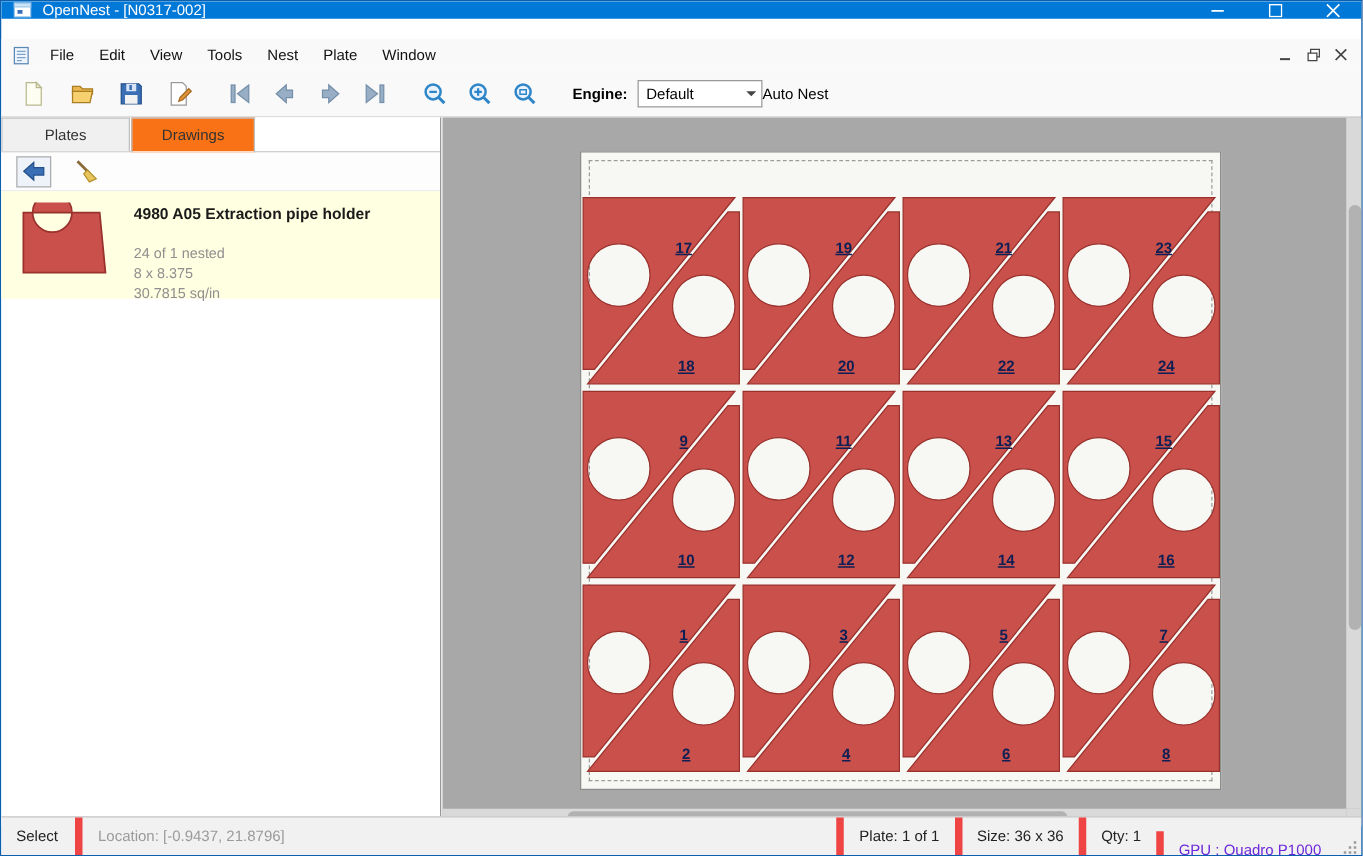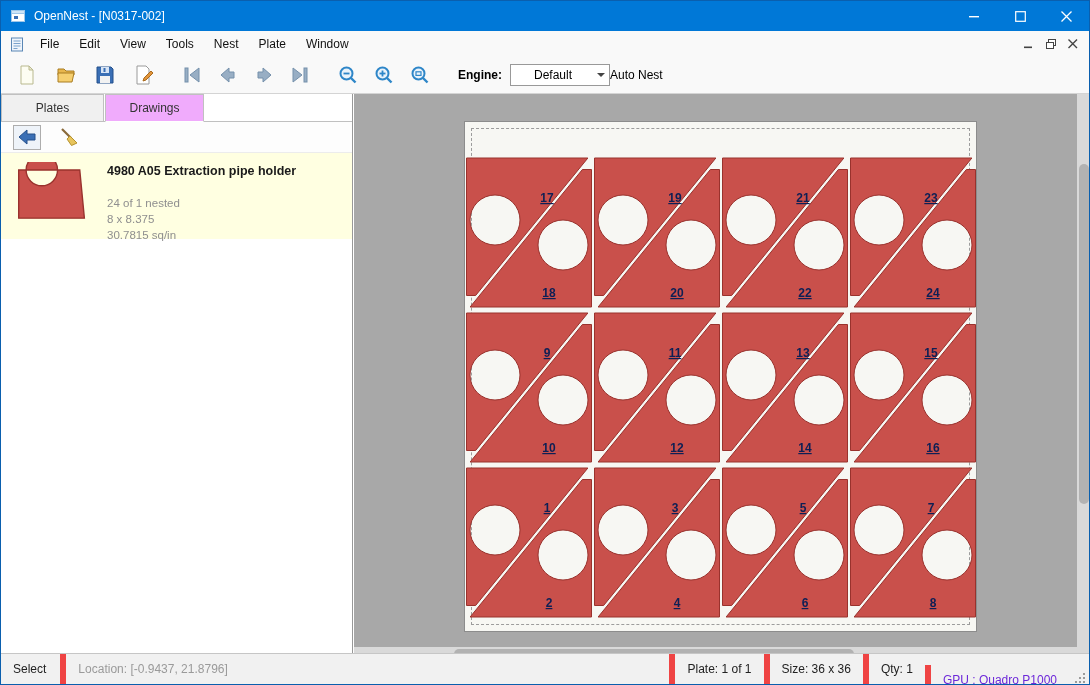--- a/index.html
+++ b/index.html
@@ -1,48 +1,48 @@
 <!DOCTYPE html>
 <html><head>
 <meta charset="utf-8">
 <style>
   *{box-sizing:border-box;margin:0;padding:0}
   html,body{width:1090px;height:685px}
   body{position:relative;font-family:"Liberation Sans",sans-serif;background:#fff;overflow:hidden;border:1px solid #0a5fae}
 
   
-  .titlebar{position:absolute;left:0;top:0;width:100%;height:30px;background:#0078d7;display:flex;align-items:center;color:#fff}
+  .titlebar{position:absolute;left:0;top:0;width:100%;height:14px;background:#0078d7;display:flex;align-items:center;color:#fff}
   .app-icon{margin-left:9px;display:flex}
   .titlebar-title{font-size:12px;margin-left:8px;flex:1;white-space:nowrap}
   .win-controls{display:flex;height:100%}
   .win-btn{width:46px;height:100%;display:flex;align-items:center;justify-content:center}
 
   
   .menubar{position:absolute;left:0;top:30px;width:100%;height:26px;background:#f9f9f9;display:flex;align-items:center;font-size:12px;color:#111}
   .menu-doc-icon{margin:0 6px 0 9px;display:flex}
   .menu-item{padding:5px 10px;cursor:default}
   .mdi-controls{margin-left:auto;display:flex;align-items:center;margin-right:5px}
   .mdi-btn{width:22px;height:20px;display:flex;align-items:center;justify-content:center}
 
   
   .toolbar{position:absolute;left:0;top:56px;width:100%;height:37px;background:#f9f9f9;border-bottom:1px solid #d4d4d4;display:flex;align-items:center}
   .tb-btn{width:28px;height:28px;display:flex;align-items:center;justify-content:center}
   .ml12{margin-left:12px}.ml11{margin-left:11px}.ml20{margin-left:20px}.ml8{margin-left:8px}
   .engine-label{font-weight:bold;font-size:12px;margin-left:24px}
-  .combo{margin-left:8px;width:100px;height:22px;border:1px solid #999;background:#fff;display:flex;align-items:center;font-size:12px;padding-left:23px}
+  .combo{margin-left:8px;width:100px;height:22px;border:1px solid #999;background:#fff;display:flex;align-items:center;font-size:12px;padding-left:6px}
   .combo-arrow{margin-left:auto;width:16px;height:100%;display:flex;align-items:center;justify-content:center}
   .combo-arrow::after{content:"";border:4px solid transparent;border-top-color:#444;margin-top:4px}
   .auto-nest{font-size:12px;}
 
   
   .left-panel{position:absolute;left:0;top:93px;width:352px;height:567px;background:#fff;border-right:1px solid #989898}
   .tabs{height:28px;display:flex;background:#fff;border-bottom:1px solid #c0c0c0}
   .tab{width:103px;display:flex;align-items:center;justify-content:center;font-size:12px;background:#f0f0f0;border:1px solid #c0c0c0;border-bottom:none;color:#333}
   .tab+.tab{margin-left:1px}
-  .tab.active{background:#f0abfc;position:relative;z-index:2;margin-bottom:-1px;border-bottom:1px solid #fff;width:99px}
+  .tab.active{background:#f97316;position:relative;z-index:2;margin-bottom:-1px;border-bottom:1px solid #fff;width:99px}
   .panel-toolbar{height:31px;display:flex;align-items:center;gap:14px;padding-left:12px;border-bottom:1px solid #ececec;background:#fdfdfd}
   .pt-btn{width:28px;height:25px;display:flex;align-items:center;justify-content:center}
   .pt-btn.boxed{border:1px solid #adadad;background:#eef3f9}
   .drawing-item{display:flex;height:86px;padding:7px 10px 7px 12px;align-items:flex-start}
   .thumb{width:78px;height:70px;display:flex;align-items:center;justify-content:center}
   .meta{margin-left:16px;padding-top:4px}
   .dtitle{font-size:12.5px;font-weight:bold;color:#1a1a1a;margin-bottom:17px;white-space:nowrap}
   .dline{font-size:11.5px;color:#8f8f8f;line-height:16px}
 
   

